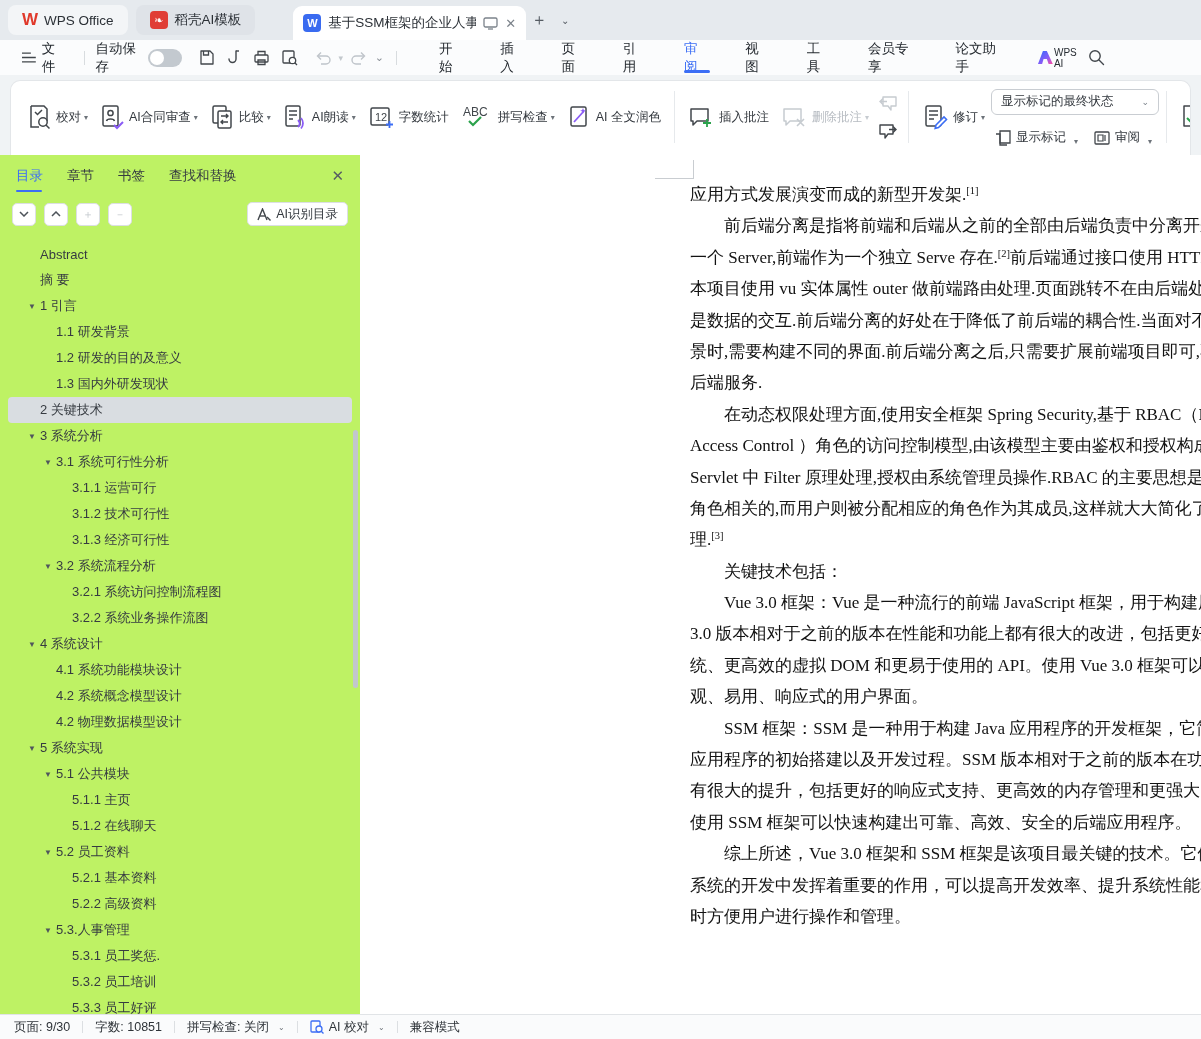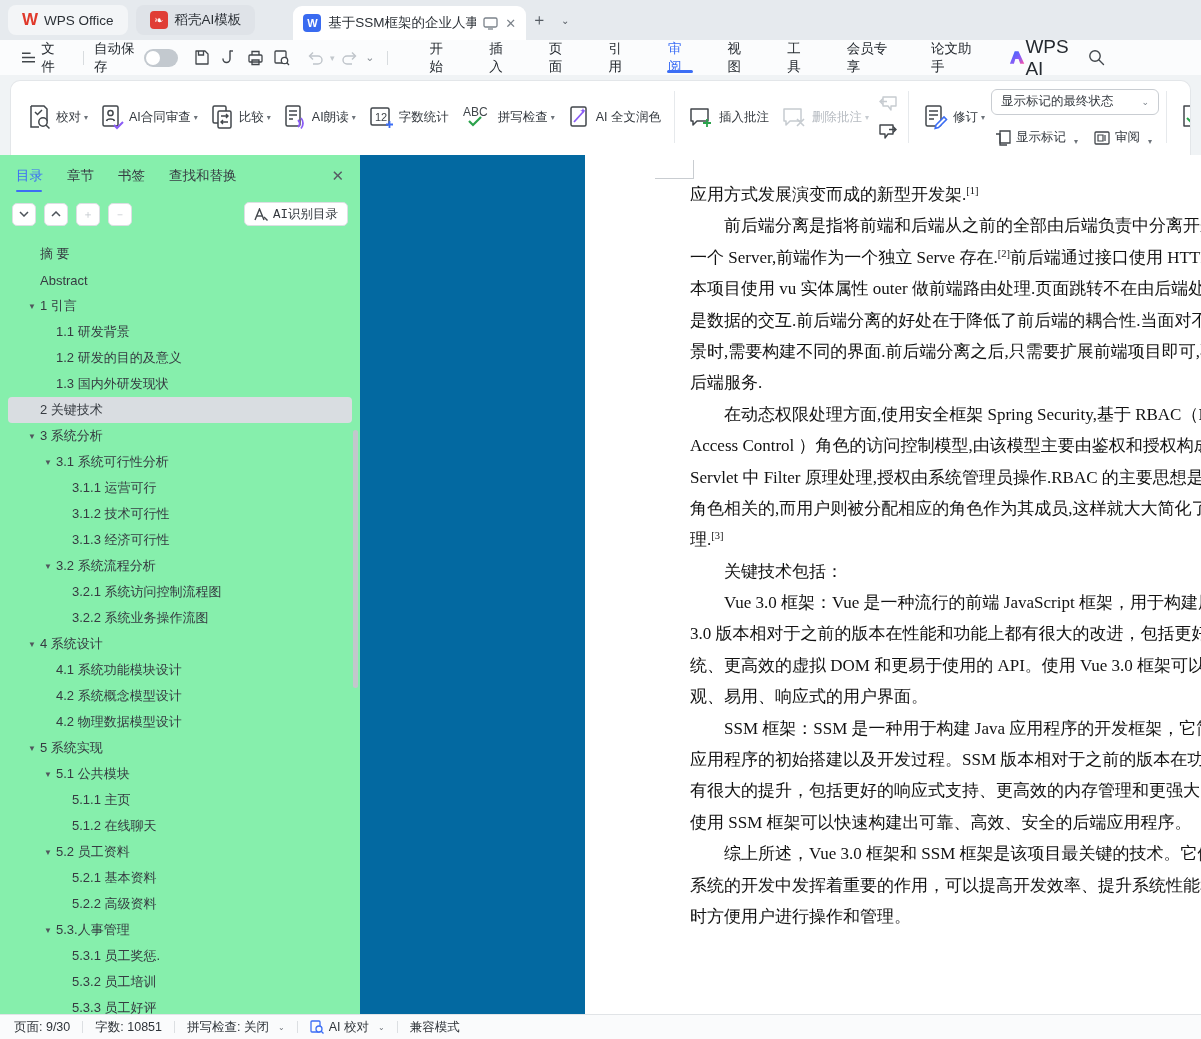--- a/index.html
+++ b/index.html
@@ -35,21 +35,21 @@
   .toggle .knob { position:absolute; left:2px; top:2px; width:14px; height:14px; border-radius:50%;
     background:#fff; }
   .qicon { width:28px; height:24px; display:flex; align-items:center; justify-content:center; border-radius:4px; }
   .qicon.dis svg * { stroke:#bfc4ca; }
   .mchev { font-size:9px; color:#8a9097; padding:0 2px; }
   .menu-items { display:flex; margin-left:18px;gap:7px; }
   .menu-item { padding:0 14px; height:35px; display:flex; align-items:center; position:relative; }
   .menu-item.active span { color:#3c6ef5; }
   .menu-item.active::after { content:""; position:absolute; left:50%; transform:translateX(-50%);
     bottom:2px; width:26px; height:3px; border-radius:2px; background:#3c6ef5; }
-  .wpsai { display:flex; align-items:center; font-size:19px; margin-left:14px; }
+  .wpsai { display:flex; align-items:center; font-size:10px; margin-left:14px; }
   .menubar .spacer { flex:1; }
   .search-wrap { margin-right:96px; display:flex; align-items:center; }
 
   
   .ribbon { height:80px; background:#f0f3f5; padding:5px 10px 0 10px; flex:none; }
   .panel { height:75px; background:#fff; border:1px solid #e3e6e9; border-bottom:none;
     border-radius:10px 10px 0 0; display:flex; align-items:center; padding:4px 6px 6px 10px; overflow:hidden; }
   .rsep { width:1px; height:52px; background:#e6e9ec; margin:0 7px; flex:none; }
   .rbtn { display:flex; align-items:center; justify-content:center; gap:5px;
     padding:0 6px; height:62px; font-size:12.5px; color:#33383e; flex:none; border-radius:6px; }
@@ -70,47 +70,47 @@
     padding:0 4px; border-radius:4px; white-space:nowrap; }
   .zh-col { display:flex; flex-direction:column; gap:4px; justify-content:center; flex:none; position:relative; }
   .zh-btn { height:24px; display:flex; align-items:center; gap:5px; font-size:12.5px; color:#33383e; padding:0 4px; white-space:nowrap;}
   .zh-ic { font-size:13px; font-weight:bold; color:#41464b; position:relative; }
   .zh-ic i { position:absolute; right:-7px; bottom:-2px; font-style:normal; font-size:8px; color:#41464b; }
   .corner-expand { position:absolute; right:-8px; bottom:-6px; font-size:10px; color:#9aa0a6; }
   .clipped-group { width:13px; overflow:hidden; flex:none; }
 
   
   .main { flex:1; display:flex; overflow:hidden; }
-  .sidebar { width:360px; background:#86efac; flex:none; position:relative; display:flex; flex-direction:column; }
+  .sidebar { width:360px; background:#bef264; flex:none; position:relative; display:flex; flex-direction:column; }
   .side-tabs { height:42px; display:flex; align-items:center; padding-left:16px; gap:24px;
     font-size:13.5px; color:#363b41; flex:none; position:relative; }
   .side-tab { position:relative; height:42px; display:flex; align-items:center; }
   .side-tab.active span { color:#3c6ef5; }
   .side-tab.active::after { content:""; position:absolute; bottom:5px; left:0; width:26px; height:2.5px;
     border-radius:2px; background:#3c6ef5; }
   .side-close { position:absolute; right:16px; top:12px; font-size:15px; color:#565c63; }
   .side-controls { height:34px; display:flex; align-items:center; padding:0 12px; gap:8px; flex:none; }
   .sq-btn { width:24px; height:23px; background:#fff; border:1px solid #dcdfe3; border-radius:5px;
     display:flex; align-items:center; justify-content:center; color:#4d535a; font-size:11px; }
   .sq-btn.dim { color:#c3c8cd; }
   .ai-toc-btn { margin-left:auto; height:24px; background:#fff; border:1px solid #dcdfe3; border-radius:5px;
-    display:flex; align-items:center; gap:5px; padding:1px 9px; font-size:12.5px; color:#33383e;font-family:Liberation Mono, monospace; }
+    display:flex; align-items:center; gap:5px; padding:1px 9px; font-size:12.5px; color:#33383e; }
   .toc { flex:1; overflow:hidden; padding-top:10px; }
   .toc-item { height:26px; display:flex; align-items:center; margin:0 8px; border-radius:4px;
     font-size:13px; color:#363b41; white-space:nowrap; }
   .toc-item .arrow { width:16px; flex:none; text-align:center; font-size:8px; color:#50565d; visibility:hidden; }
   .toc-item.expand .arrow { visibility:visible; }
   .toc-item.selected { background:#d9dde1; }
   .toc-item.lv0 { padding-left:16px; }
   .toc-item.lv1 { padding-left:32px; }
   .toc-item.lv2 { padding-left:48px; }
   .side-scroll { position:absolute; right:2px; top:275px; width:5px; height:258px; border-radius:3px;
     background:#c2c7cc; }
 
-  .canvas { flex:1; position:relative; background:#0369a1; overflow:hidden; }
+  .canvas { flex:1; position:relative; background:#ffffff; overflow:hidden; }
   .page { position:absolute; left:225px; top:0; width:900px; height:100%; background:#fff; }
   .cmark-h { position:absolute; left:70px; top:23px; width:39px; height:1px; background:#c9cdd1; }
   .cmark-v { position:absolute; left:108px; top:5px; width:1px; height:19px; background:#c9cdd1; }
   .doc-text { position:absolute; left:105px; top:24px; right:0;
     font-family:"Liberation Serif","DejaVu Serif",serif; font-size:17px; color:#121212; }
   .doc-line { height:31.4px; line-height:31.4px; white-space:nowrap; overflow:hidden; }
   .doc-line.indent { padding-left:34px; }
   .doc-line sup { font-size:10.5px; vertical-align:6px; line-height:0; }
 
   
@@ -573,26 +573,26 @@
               <path d="M10 9l3.5 3.5" stroke="#41464b" stroke-width="1.4"></path>
             </svg>
           <span>AI识别目录</span>
         </div>
       </div>
 
       <div class="toc">
 
           <div class="toc-item lv0">
             <span class="arrow">▼</span>
+            <span>Abstract</span>
+          </div>
+
+          <div class="toc-item lv0">
+            <span class="arrow">▼</span>
             <span>摘  要</span>
-          </div>
-
-          <div class="toc-item lv0">
-            <span class="arrow">▼</span>
-            <span>Abstract</span>
           </div>
 
           <div class="toc-item expand lv0">
             <span class="arrow">▼</span>
             <span>1 引言</span>
           </div>
 
           <div class="toc-item lv1">
             <span class="arrow">▼</span>
             <span>1.1 研发背景</span>

